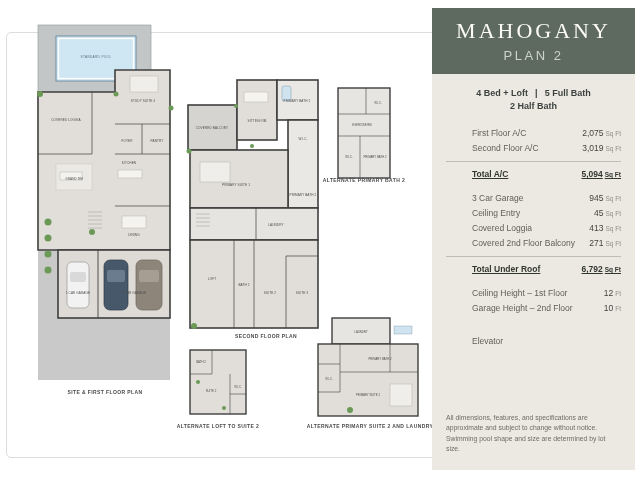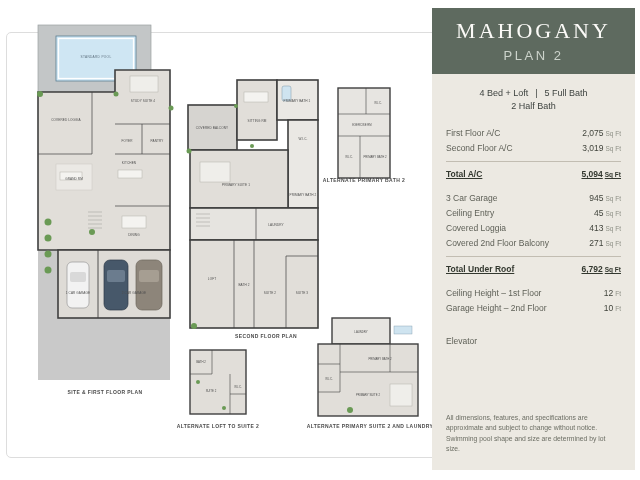--- a/index.html
+++ b/index.html
@@ -12,25 +12,25 @@
                 text-align:center;font-weight:bold;}
   
   .panel{position:absolute;left:432px;top:8px;width:203px;height:462px;display:flex;flex-direction:column;}
   .panel-header{height:66px;background:#5e6a5f;display:flex;flex-direction:column;
                 align-items:center;justify-content:center;}
   .panel-title{font-family:"Liberation Serif",serif;font-size:22px;letter-spacing:3px;
                color:#fbfaf7;line-height:1;}
   .panel-subtitle{font-size:13px;letter-spacing:2.5px;color:#ccd3cb;margin-top:6px;}
   .panel-body{flex:1;background:#ece9e2;padding:13px 14px 16px;display:flex;flex-direction:column;
               color:#55574f;}
-  .summary{text-align:center;font-weight:normal;color:#3d423f;font-size:9px;line-height:13px;
+  .summary{text-align:center;font-weight:bold;color:#3d423f;font-size:9px;line-height:13px;
            margin-bottom:13px;}
   .summary .sep{margin:0 7px;color:#3d423f;}
   .row{display:flex;justify-content:space-between;align-items:baseline;font-size:8.5px;
-       line-height:15px;}
+       line-height:15px;margin-left:26px;}
   .row .lbl{color:#5d5f56;}
   .row .val{color:#42453d;}
   .row .unit{font-size:6.5px;color:#8e9086;margin-left:2px;}
   .row.total{font-weight:bold;}
   .row.total .lbl,.row.total .val{color:#33382f;text-decoration:underline;}
   .row.total .unit{font-weight:bold;color:#33382f;}
   hr.div{border:0;border-top:1px solid #c2bdb2;margin:5px 0;width:100%;}
   .gap{height:9px;}
   .disclaimer{margin-top:auto;font-size:6.8px;line-height:1.5;color:#6c6e64;}
   svg text.rm{font-family:"Liberation Sans",sans-serif;font-size:3.1px;fill:#4e4e4e;

